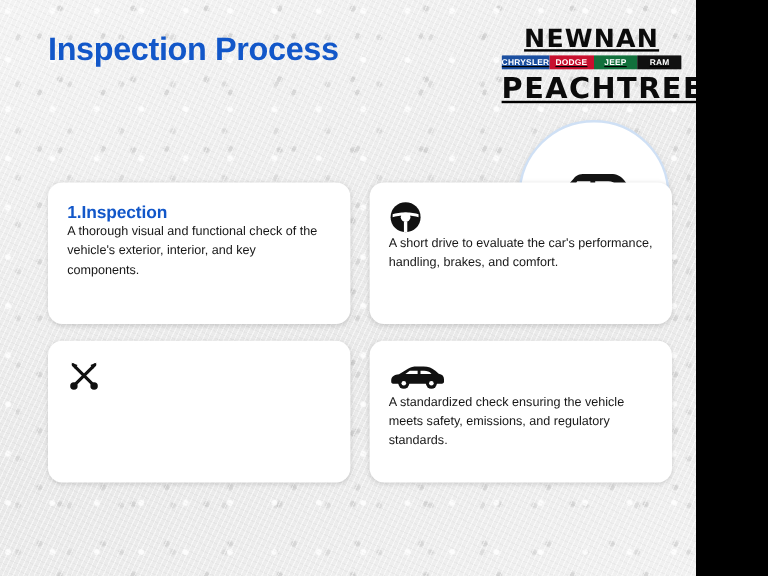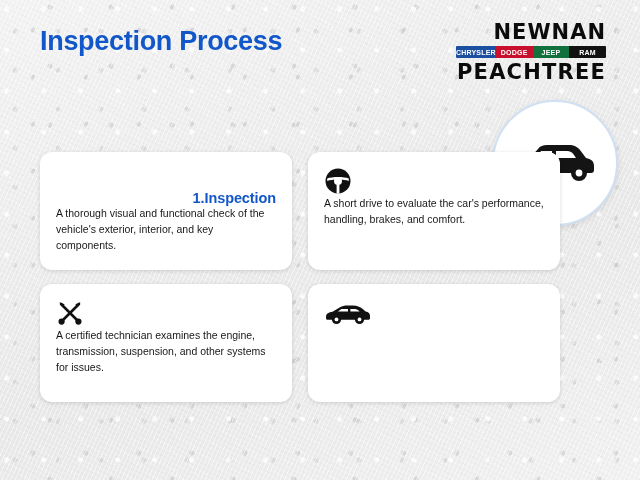--- a/index.html
+++ b/index.html
@@ -8,21 +8,21 @@
   }
   body {
     width: 640px;
     height: 480px;
     font-family: "Liberation Sans", sans-serif;
     background: #000;
     overflow: hidden;
   }
   .page {
     position: relative;
-    width: 640px;
+    width: 580px;
     height: 480px;
     background:
       radial-gradient(circle at 18% 22%, rgba(255,255,255,0.85) 0 2px, rgba(0,0,0,0) 3px),
       radial-gradient(circle at 62% 64%, rgba(200,200,200,0.6) 0 2px, rgba(0,0,0,0) 3px),
       radial-gradient(circle at 82% 12%, rgba(190,190,190,0.5) 0 2px, rgba(0,0,0,0) 3px),
       radial-gradient(circle at 35% 80%, rgba(205,205,205,0.55) 0 2px, rgba(0,0,0,0) 3px),
       linear-gradient(160deg, #f3f3f3 0%, #ededed 35%, #e9e9e9 60%, #f1f1f1 100%);
     background-size: 37px 41px, 53px 47px, 61px 59px, 43px 39px, 100% 100%;
     overflow: hidden;
   }
@@ -44,24 +44,25 @@
     font-size: 27px;
     line-height: 1.28;
     font-weight: bold;
     color: #1257c9;
     letter-spacing: -0.3px;
   }
   .title span { display: block; }
 
   .brand {
     position: absolute;
-    right: 34px;
+    right: 12px;
     top: 22px;
     width: 150px;
-    text-align: right;
+    text-align: center;
+    text-decoration: underline;
   }
   .brand-top {
     font-size: 21px;
     font-weight: bold;
     letter-spacing: 1px;
     color: #0b0b0b;
     line-height: 1;
     font-family: "DejaVu Sans", sans-serif;
   }
   .brand-bar {
@@ -80,21 +81,21 @@
     display: flex;
     align-items: center;
     justify-content: center;
     line-height: 1;
   }
   .bb-chrysler { background: #1b4fa0; }
   .bb-dodge { background: #c8102e; }
   .bb-jeep { background: #12703c; }
   .bb-ram { background: #111; }
   .brand-bottom {
-    font-size: 21px;
+    font-size: 24px;
     font-weight: bold;
     letter-spacing: 1.2px;
     color: #0b0b0b;
     line-height: 1.2;
     margin-top: 2px;
     font-family: "DejaVu Sans", sans-serif;
   }
 
   .car-badge {
     position: absolute;
@@ -128,26 +129,25 @@
     padding: 14px 16px 14px 16px;
     min-height: 118px;
     box-sizing: border-box;
   }
   .card-icon {
     height: 30px;
     display: flex;
     align-items: center;
   }
   .card-title {
-    margin-top: 24px;
+    margin-top: 4px;
     font-size: 14.5px;
     font-weight: bold;
     color: #1257c9;
     letter-spacing: -0.1px;
-    text-align: right;
   }
   .card-text {
     margin-top: 0;
     font-size: 10.5px;
     line-height: 1.52;
     color: #171717;
   }
 </style>
 </head>
 <body>
@@ -208,31 +208,31 @@
           <g stroke="#111111" stroke-width="2.6" stroke-linecap="round">
             <line x1="5" y1="5" x2="22" y2="22"></line>
             <line x1="23" y1="5" x2="6" y2="22"></line>
           </g>
           <path d="M3.5 3.2 L8.6 5.2 L6.4 8.2 Z" fill="#111111"></path>
           <path d="M24.5 3.2 L19.4 5.2 L21.6 8.2 Z" fill="#111111"></path>
           <circle cx="5.6" cy="22.6" r="3.1" fill="#111111"></circle>
           <circle cx="22.4" cy="22.6" r="3.1" fill="#111111"></circle>
         </svg>
       </div>
-      <div class="card-text">A certified technician examines the engine, transmission, suspension, and other systems for issues.</div>
     </div>
 
     <div class="card">
       <div class="card-icon">
         <svg width="48" height="26" viewBox="0 0 48 26">
           <path d="M2 17 C2 13.5 5 12.2 8.5 11.8 L16 7.2 C18.2 5.9 20.4 5.4 23.5 5.4 L29 5.4 C33 5.4 36 6.6 38.8 9 L41.6 11.4 C44.6 12 46 13.4 46 16 L46 18 C46 19.2 45.4 19.8 44.2 19.8 L3.6 19.8 C2.5 19.8 2 19.2 2 18 Z" fill="#111111"></path>
           <path d="M17.5 9 L24 9 L24 11.6 L13.8 11.6 Z" fill="#ffffff"></path>
           <path d="M26.4 9 L29.5 9 C32 9 33.8 9.6 35.6 11.6 L26.4 11.6 Z" fill="#ffffff"></path>
           <circle cx="12.5" cy="19.4" r="4.6" fill="#111111"></circle>
           <circle cx="12.5" cy="19.4" r="1.9" fill="#ffffff"></circle>
           <circle cx="35.5" cy="19.4" r="4.6" fill="#111111"></circle>
           <circle cx="35.5" cy="19.4" r="1.9" fill="#ffffff"></circle>
         </svg>
       </div>
+      <div class="card-text">A standardized check ensuring the vehicle meets safety, emissions, and regulatory standards.</div>
     </div>
 
   </div>
 </div>
 
 </body></html>

